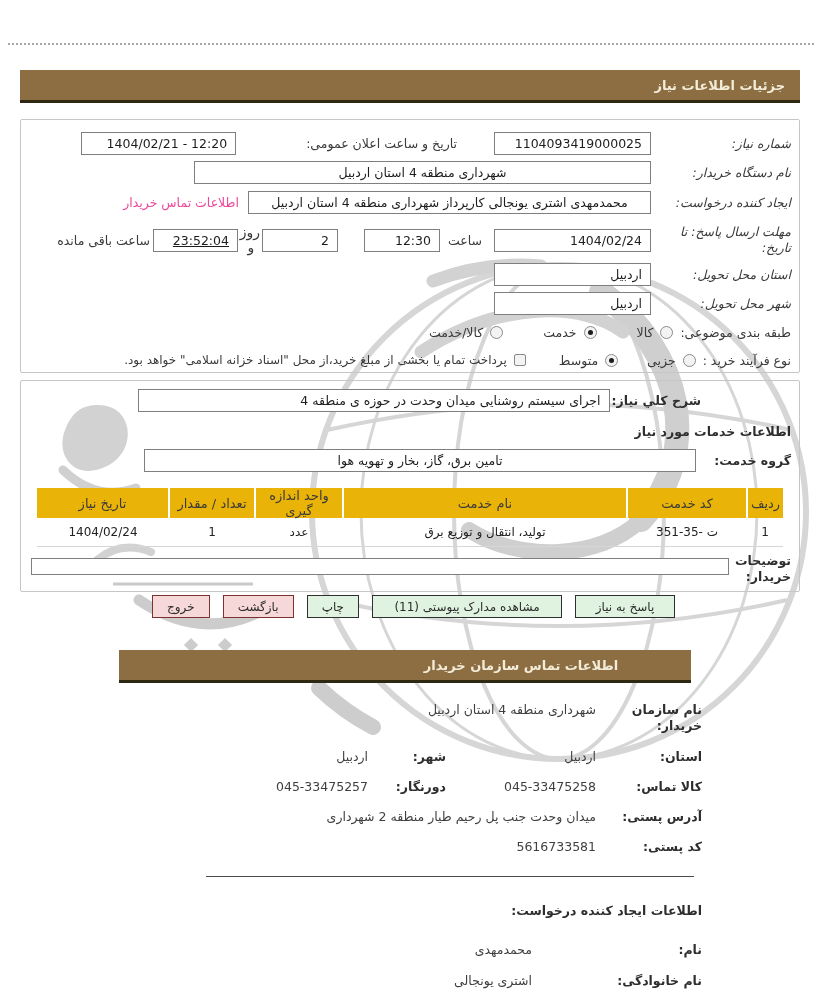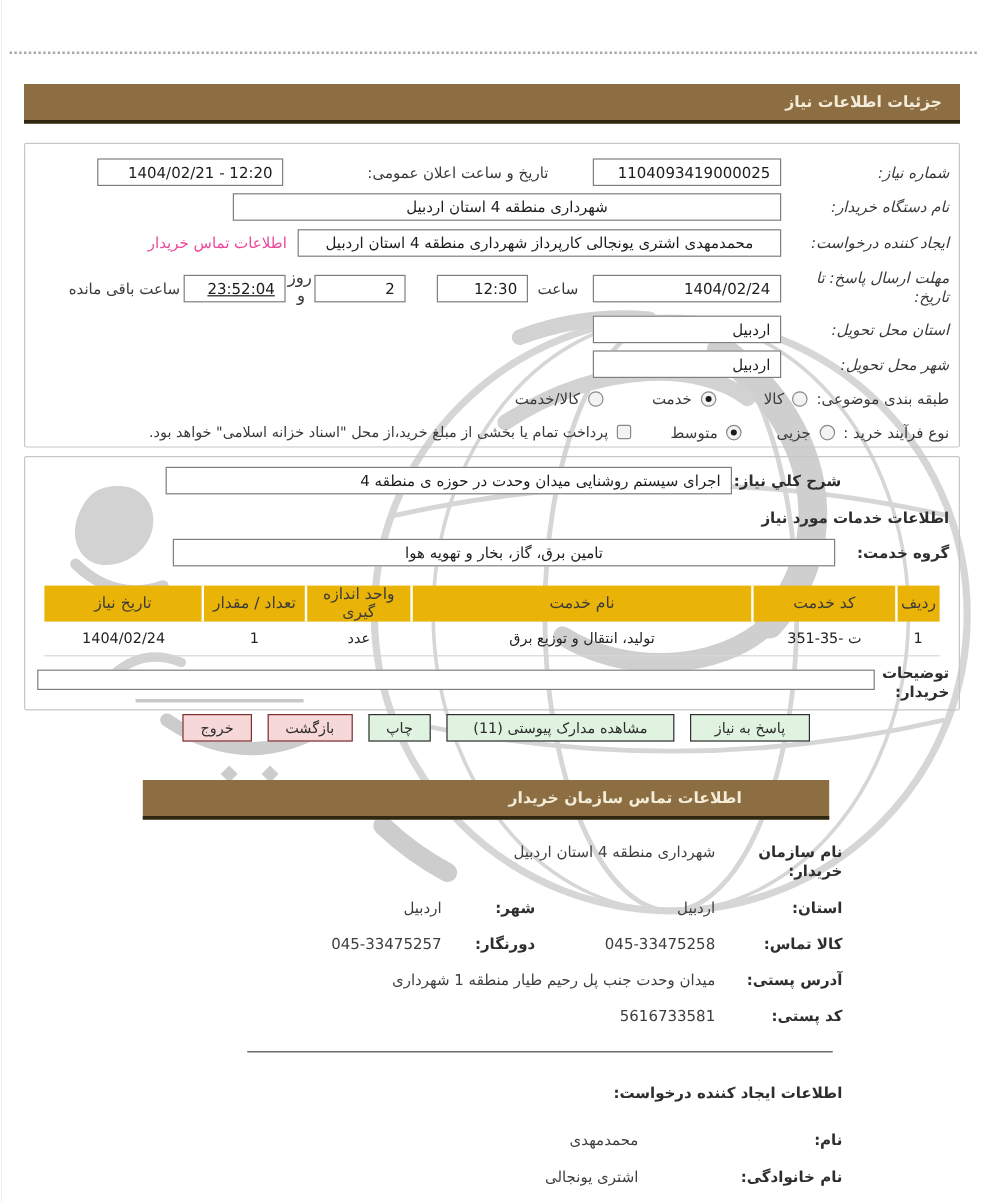--- a/index.html
+++ b/index.html
@@ -260,21 +260,21 @@
 
   <div class="crow">
     <span class="b">کالا تماس:</span>
     <span class="val">045-33475258</span>
     <span class="b">دورنگار:</span>
     <span class="val">045-33475257</span>
   </div>
 
   <div class="crow">
     <span class="b">آدرس پستی:</span>
-    <span class="val span3">میدان وحدت جنب پل رحیم طیار منطقه 1 شهرداری</span>
+    <span class="val span3">میدان وحدت جنب پل رحیم طیار منطقه 2 شهرداری</span>
   </div>
 
   <div class="crow">
     <span class="b">کد پستی:</span>
     <span class="val span3">5616733581</span>
   </div>
 
   <div class="divider"></div>
 
   <div class="b subhead">اطلاعات ایجاد کننده درخواست:</div>

